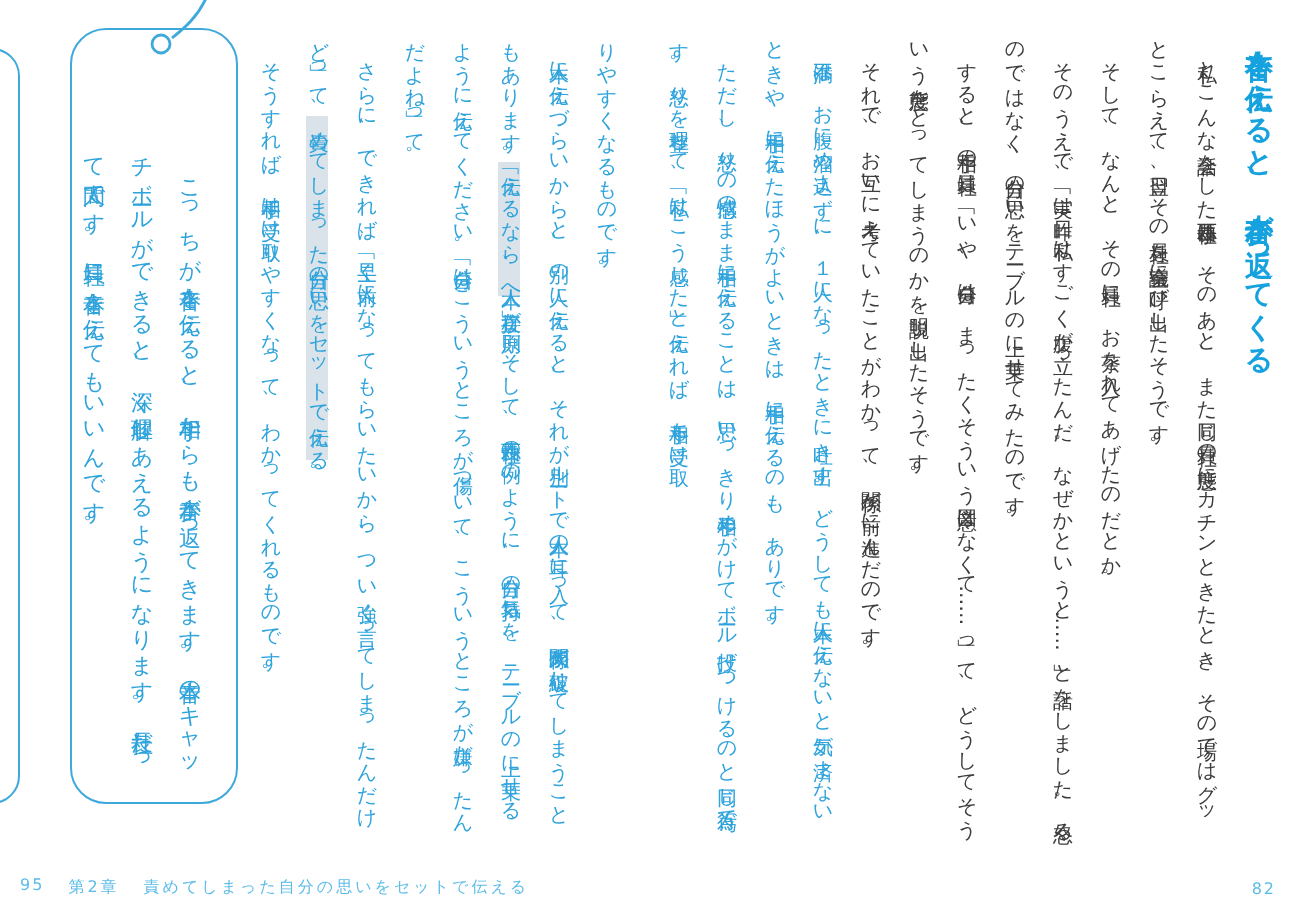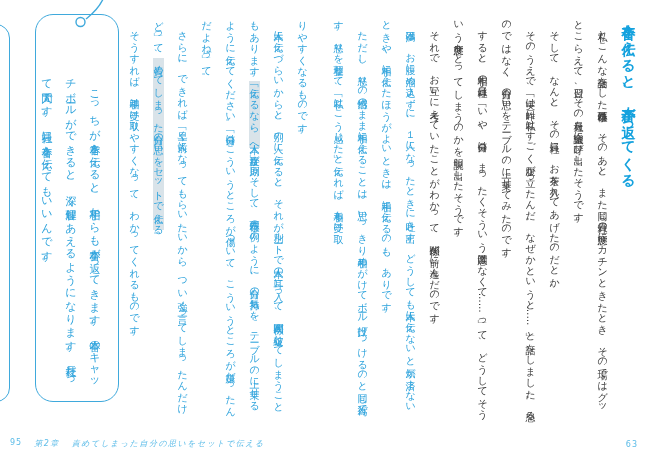--- a/index.html
+++ b/index.html
@@ -81,21 +81,21 @@
   #string-svg { position: absolute; left: 0; top: 0; pointer-events: none; }
   
   .footer {
     position: absolute;
     bottom: 7px;
     font-size: 8px;
     letter-spacing: 1px;
     color: #5cbce8;
   }
   #footer-left { left: 10px; display: flex; gap: 12px; align-items: flex-start; }
-  #footer-left .chapter { letter-spacing: 1.5px; font-style: italic; }
+  #footer-left .chapter { letter-spacing: 1.5px; }
   #footer-right { right: 12px; }
 </style>
 </head>
 <body>
 
 <div id="edge-bubble"></div>
 
 <div id="bubble">
   <div id="bubble-text" class="vtext">こっちが本音を伝えると、相手からも本音が返ってきます。本音のキャッチボールができると、深く理解しあえるようになります。社長だって人間です。社員に本音を伝えてもいいんです。</div>
 </div>
@@ -113,14 +113,14 @@
 <div id="p95-block" class="vtext">
   <span id="p95-body"><p class="para blue"><span>りやすくなるものです。</span></p><p class="para blue indent"><span>本人に伝えづらいからと、別の人に伝えると、それが別ルートで本人の耳に入って、人間関係が破綻してしまうこともあります。</span><mark class="hl">「伝えるなら、本人へ直接」</mark><span>が原則。そして、小西社長の例のように、自分の気持ちを、テーブルの上に乗せるように伝えてください。「自分はこういうところが傷ついて、こういうところが嫌だったんだよね」って。</span></p><p class="para blue indent"><span>さらに、できれば、「早く一人前になってもらいたいから、つい強く言ってしまったんだけど」って、</span><mark class="hl">責めてしまった自分の思いをセットで伝える</mark><span>。</span></p><p class="para blue indent"><span>そうすれば、相手は受け取りやすくなって、わかってくれるものです。</span></p></span>
 </div>
 
 <div id="footer-left" class="footer">
   <span>95</span>
   <span class="chapter">第2章</span>
   <span class="chapter">責めてしまった自分の思いをセットで伝える</span>
 </div>
 <div id="footer-right" class="footer">
-  <span>63</span>
+  <span>82</span>
 </div>
 
 </body></html>

